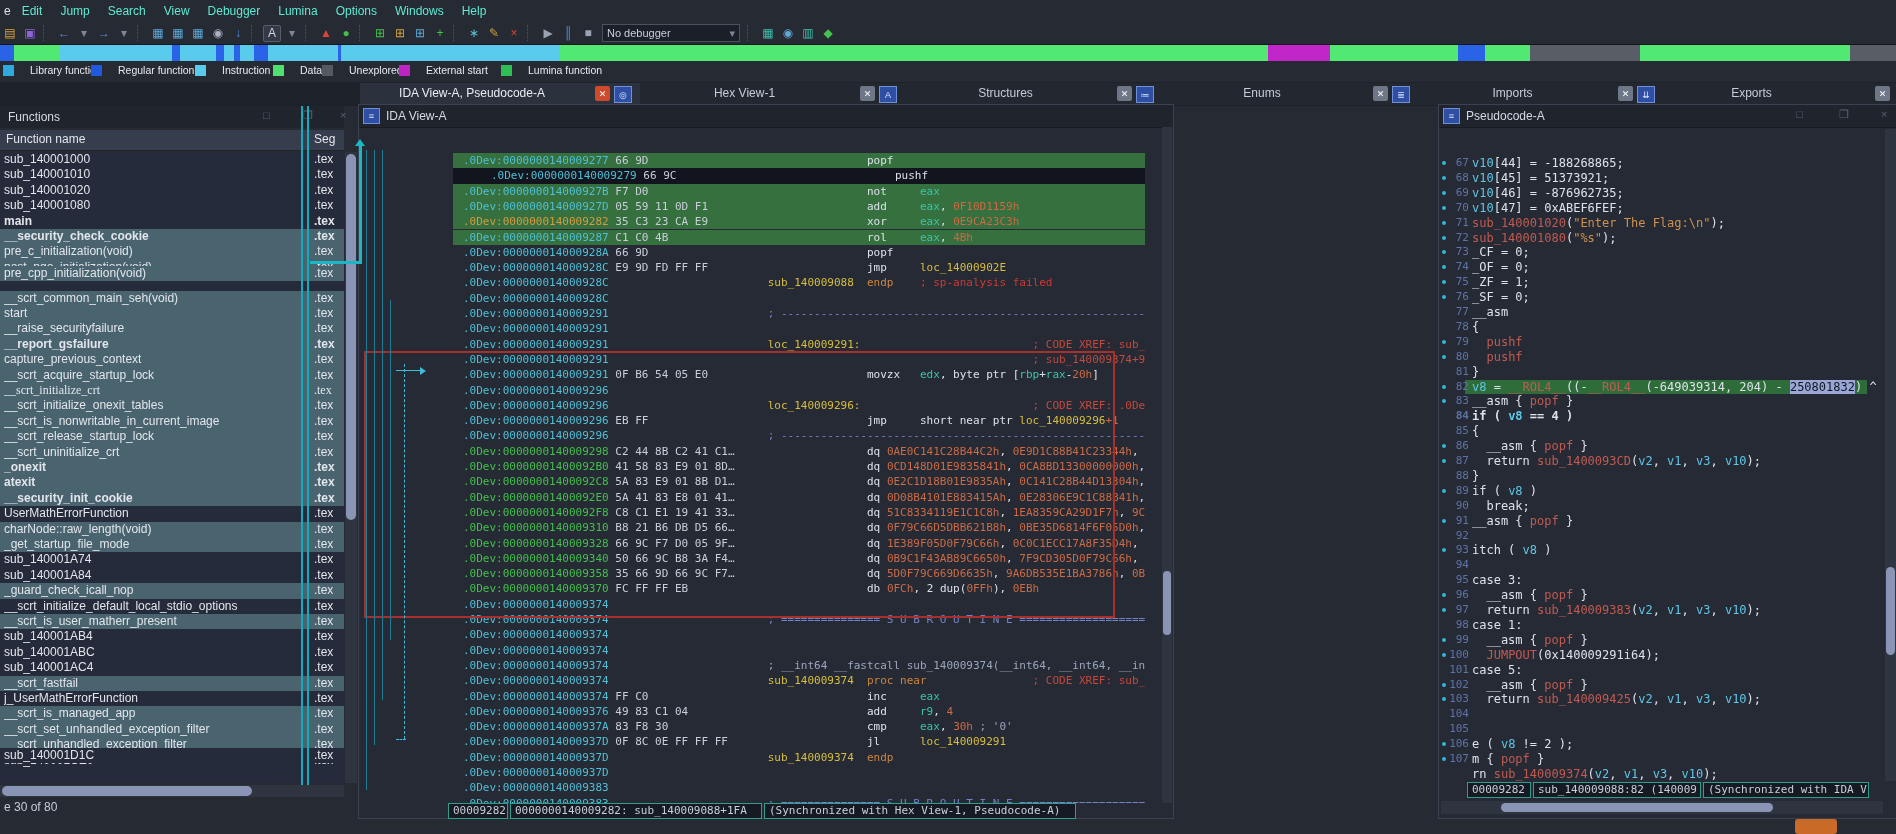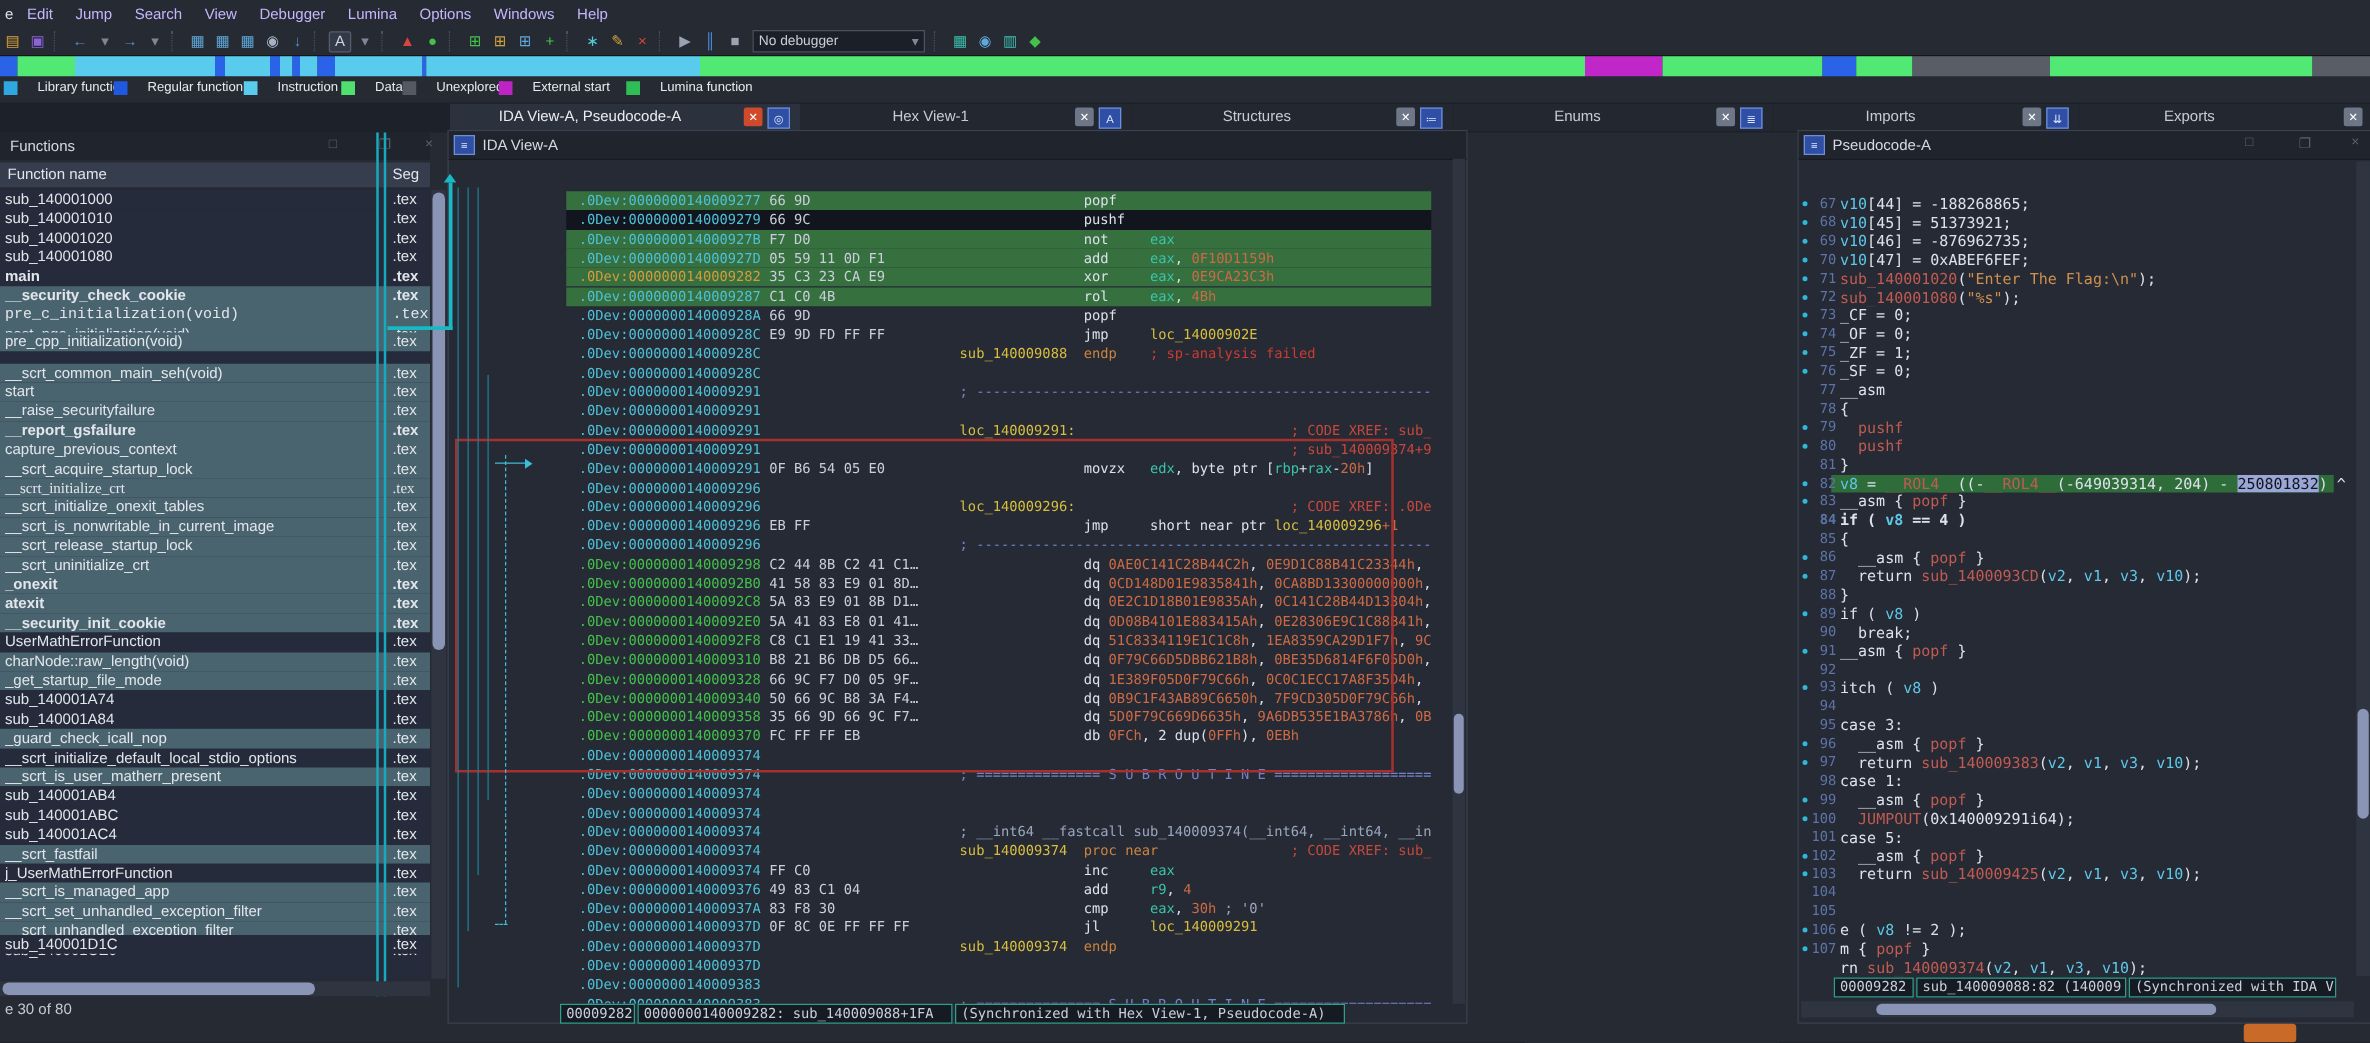--- a/index.html
+++ b/index.html
@@ -1,21 +1,21 @@
 <!DOCTYPE html>
 <html><head>
 <meta charset="utf-8">
 <style>
   html,body{margin:0;padding:0;background:#1C1F27;}
   #app{position:relative;width:1896px;height:834px;overflow:hidden;background:#262A33;
        font-family:"Liberation Sans",sans-serif;color:#DFE2E8;}
   .abs{position:absolute;}
   
   #menubar{left:0;top:0;width:1896px;height:22px;background:#262A33;display:flex;align-items:center;font-size:12px;}
-  #menubar .mi{padding:0 9px;color:#c4b5fd;}
+  #menubar .mi{padding:0 9px;color:#5eead4;}
   #menubar .mtail{padding:0 2px 0 4px;}
   #toolbar{left:0;top:22px;width:1896px;height:22px;background:#262A33;display:flex;align-items:center;font-size:12px;}
   .ticon{width:18px;height:18px;margin:0 1px;display:flex;align-items:center;justify-content:center;font-size:12px;}
   .ticon.box{border:1px solid #565E6E;background:#333947;border-radius:2px;width:16px;height:15px;}
   .tsep{width:7px;height:16px;border-left:1px dotted #4A515F;margin:0 3px;}
   #dbgcombo{width:128px;height:16px;background:#1B1F28;border:1px solid #4A515F;color:#C9CEDA;
             font-size:11px;display:flex;align-items:center;padding:0 4px;justify-content:space-between;margin:0 4px;}
   
   #navband{left:0;top:44px;width:1896px;height:17px;display:flex;border-top:1px solid #14161C;border-bottom:1px solid #14161C;}
   #navband .seg{height:100%;}
@@ -253,21 +253,21 @@
         <span class="fseg">.tex</span>
       </div>
       <div class="frow bold" style="top: 61.6px;">
         <span class="fname">main</span>
         <span class="fseg">.tex</span>
       </div>
       <div class="frow light bold" style="top: 77px;">
         <span class="fname">__security_check_cookie</span>
         <span class="fseg">.tex</span>
       </div>
-      <div class="frow light" style="top: 92.4px; font-family: Liberation Mono, monospace;">
+      <div class="frow light" style="top: 92.4px;">
         <span class="fname">pre_c_initialization(void)</span>
         <span class="fseg">.tex</span>
       </div>
       <div class="frow light" style="top: 107.8px;">
         <span class="fname">post_pgo_initialization(void)</span>
         <span class="fseg">.tex</span>
       </div>
       <div class="frow light" style="top: 114px;">
         <span class="fname">pre_cpp_initialization(void)</span>
         <span class="fseg">.tex</span>
@@ -414,21 +414,21 @@
   </div>
   <div class="abs" style="left:4px;top:800px;font-size:12px;color:#C6CBD6;">e 30 of 80</div>
 
   <div class="abs codewin" id="disasm" style="left:358px;top:104px;width:814px;height:713px;">
     <div class="wintitle">
       <span class="witype">≡</span>
       <span>IDA View-A</span>
     </div>
     <div id="dcontent">
         <div class="drow bg-g" style="top: 26px;"><span class="dtxt"><span class="tk-adr">.0Dev:0000000140009277</span><span class="tk-pln"> </span><span class="tk-byt">66 9D</span><span class="tk-pln">                                 </span><span class="tk-mn">popf</span></span></div>
-        <div class="drow bg-d" style="top: 41.3px;"><span class="dtxt"><span class="tk-adr">.0Dev:0000000140009279</span><span class="tk-pln"> </span><span class="tk-byt">66 9C</span><span class="tk-pln">                                 </span><span class="tk-mn">pushf</span></span></div>
+        <div class="drow bg-d" style="top: 41.3px; padding-left: 28px;"><span class="dtxt"><span class="tk-adr">.0Dev:0000000140009279</span><span class="tk-pln"> </span><span class="tk-byt">66 9C</span><span class="tk-pln">                                 </span><span class="tk-mn">pushf</span></span></div>
         <div class="drow bg-g" style="top: 56.6px;"><span class="dtxt"><span class="tk-adr">.0Dev:000000014000927B</span><span class="tk-pln"> </span><span class="tk-byt">F7 D0</span><span class="tk-pln">                                 </span><span class="tk-mn">not</span><span class="tk-pln">     </span><span class="tk-reg">eax</span></span></div>
         <div class="drow bg-g" style="top: 71.9px;"><span class="dtxt"><span class="tk-adr">.0Dev:000000014000927D</span><span class="tk-pln"> </span><span class="tk-byt">05 59 11 0D F1</span><span class="tk-pln">                        </span><span class="tk-mn">add</span><span class="tk-pln">     </span><span class="tk-reg">eax</span><span class="tk-pln">, </span><span class="tk-imm">0F10D1159h</span></span></div>
         <div class="drow bg-g" style="top: 87.2px;"><span class="dtxt"><span class="tk-adro">.0Dev:0000000140009282</span><span class="tk-pln"> </span><span class="tk-byt">35 C3 23 CA E9</span><span class="tk-pln">                        </span><span class="tk-mn">xor</span><span class="tk-pln">     </span><span class="tk-reg">eax</span><span class="tk-pln">, </span><span class="tk-imm">0E9CA23C3h</span></span></div>
         <div class="drow bg-g" style="top: 102.5px;"><span class="dtxt"><span class="tk-adr">.0Dev:0000000140009287</span><span class="tk-pln"> </span><span class="tk-byt">C1 C0 4B</span><span class="tk-pln">                              </span><span class="tk-mn">rol</span><span class="tk-pln">     </span><span class="tk-reg">eax</span><span class="tk-pln">, </span><span class="tk-imm">4Bh</span></span></div>
         <div class="drow" style="top: 117.8px;"><span class="dtxt"><span class="tk-adr">.0Dev:000000014000928A</span><span class="tk-pln"> </span><span class="tk-byt">66 9D</span><span class="tk-pln">                                 </span><span class="tk-mn">popf</span></span></div>
         <div class="drow" style="top: 133.1px;"><span class="dtxt"><span class="tk-adr">.0Dev:000000014000928C</span><span class="tk-pln"> </span><span class="tk-byt">E9 9D FD FF FF</span><span class="tk-pln">                        </span><span class="tk-mn">jmp</span><span class="tk-pln">     </span><span class="tk-lbl">loc_14000902E</span></span></div>
         <div class="drow" style="top: 148.4px;"><span class="dtxt"><span class="tk-adr">.0Dev:000000014000928C</span><span class="tk-pln">                        </span><span class="tk-lbl">sub_140009088</span><span class="tk-pln">  </span><span class="tk-kw">endp</span><span class="tk-pln">    </span><span class="tk-err">; sp-analysis failed</span></span></div>
         <div class="drow" style="top: 163.7px;"><span class="dtxt"><span class="tk-adr">.0Dev:000000014000928C</span></span></div>
         <div class="drow" style="top: 179px;"><span class="dtxt"><span class="tk-adr">.0Dev:0000000140009291</span><span class="tk-pln">                        </span><span class="tk-sep">; ---------------------------------------------------------------------------------------------------------</span></span></div>
         <div class="drow" style="top: 194.3px;"><span class="dtxt"><span class="tk-adr">.0Dev:0000000140009291</span></span></div>

